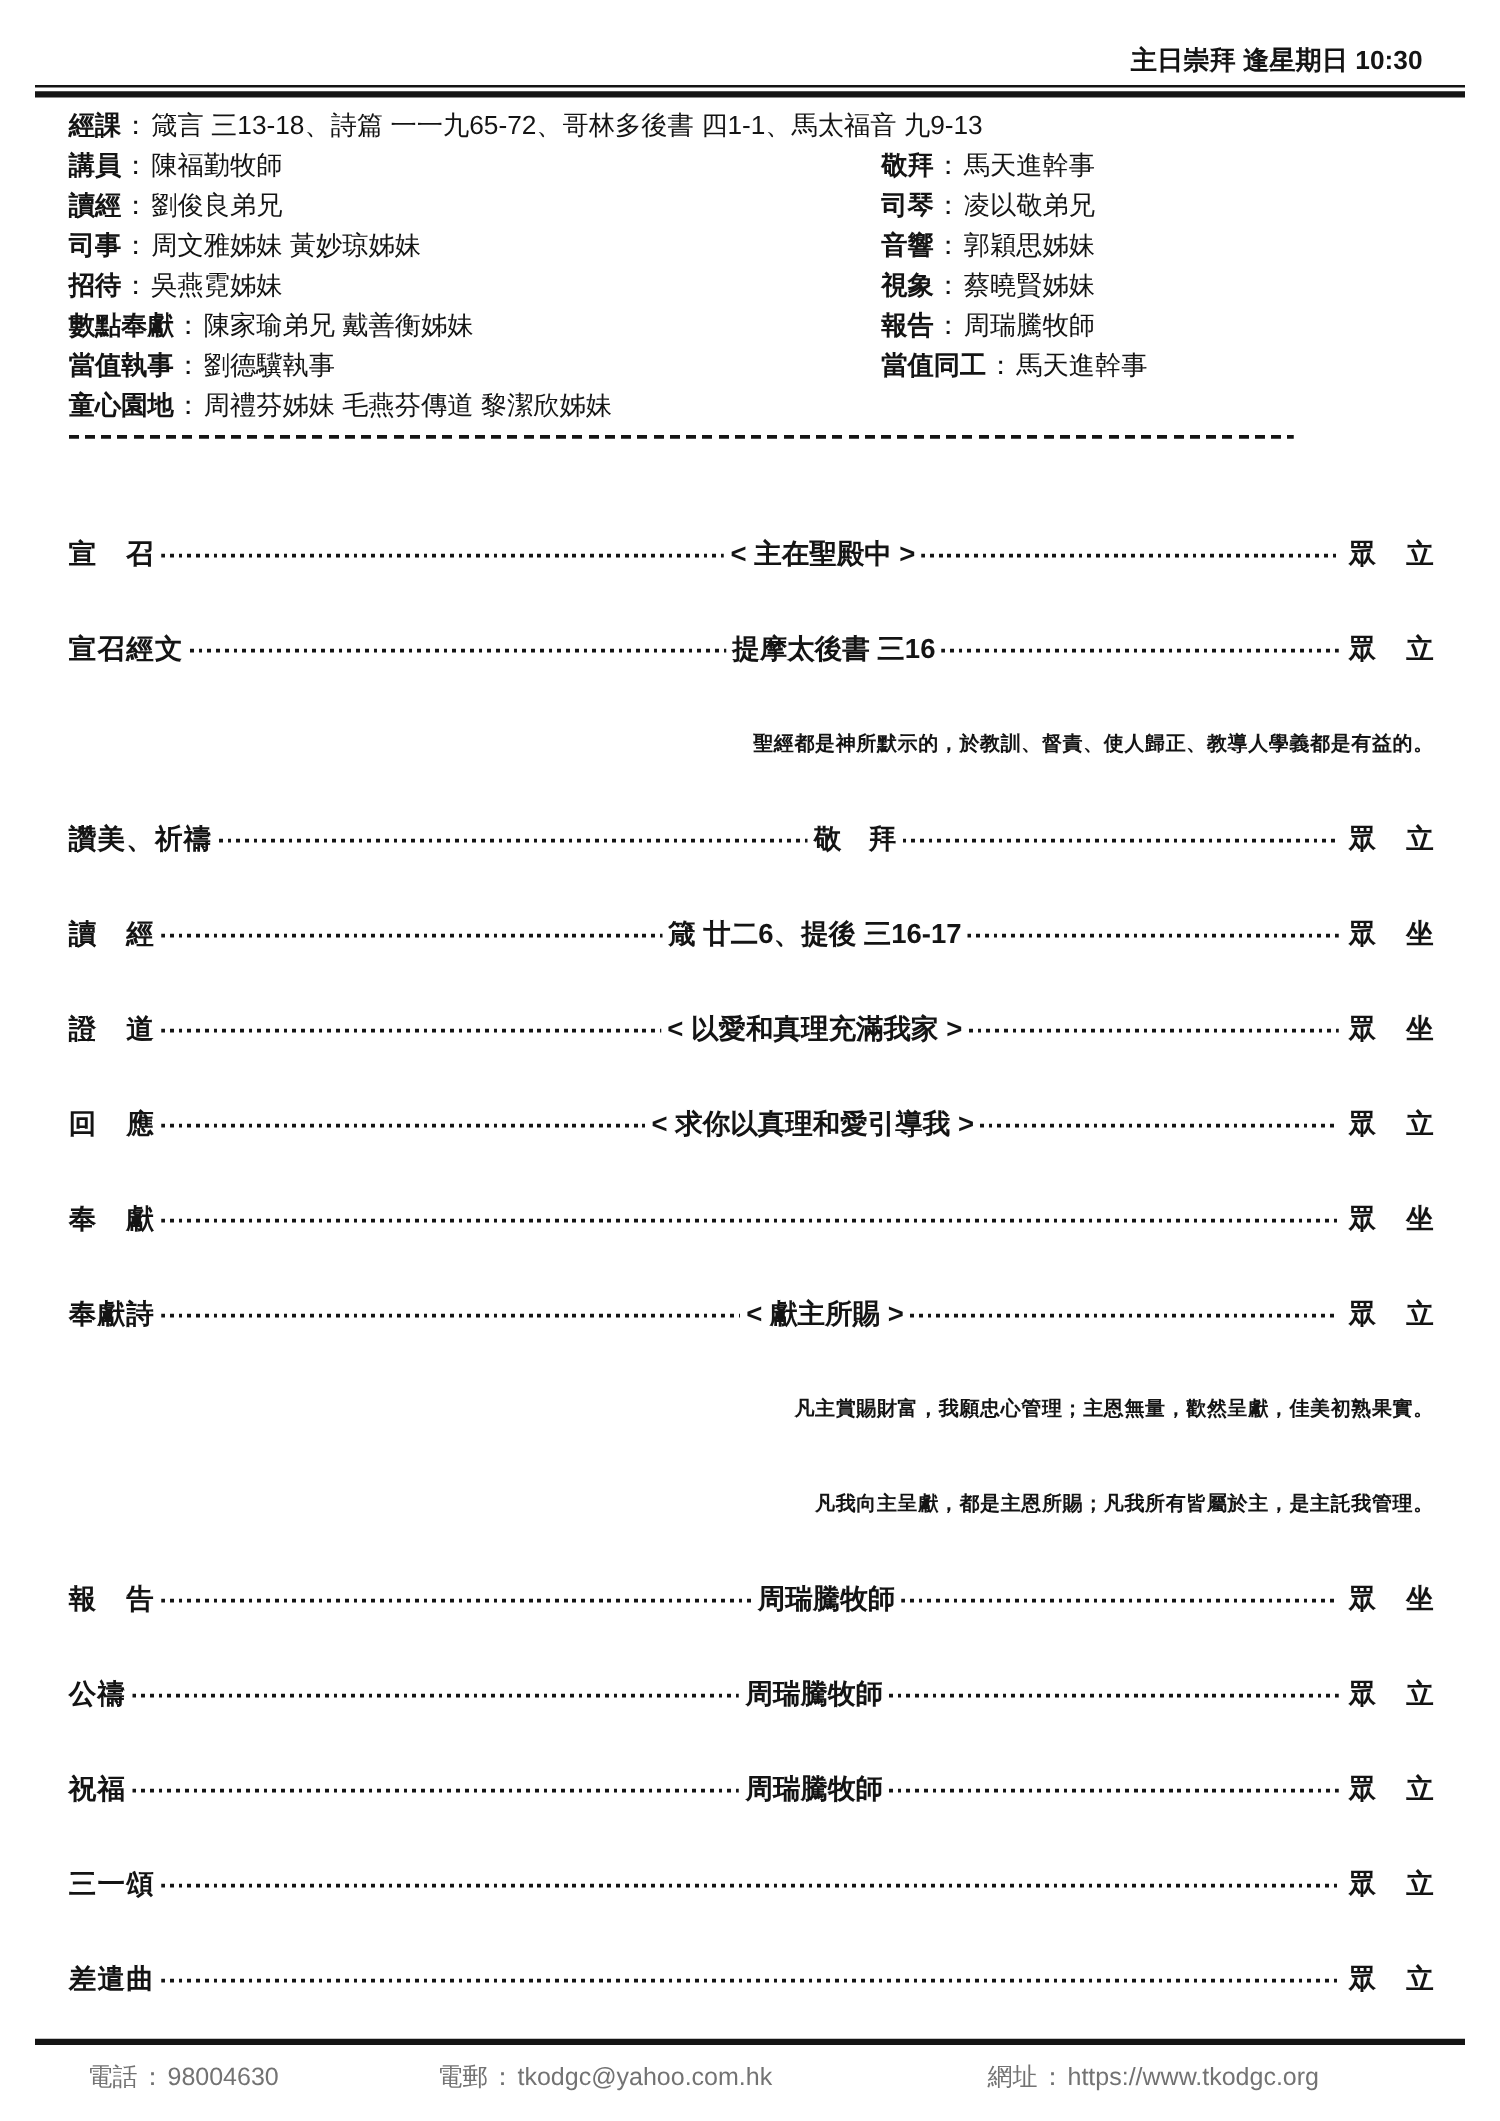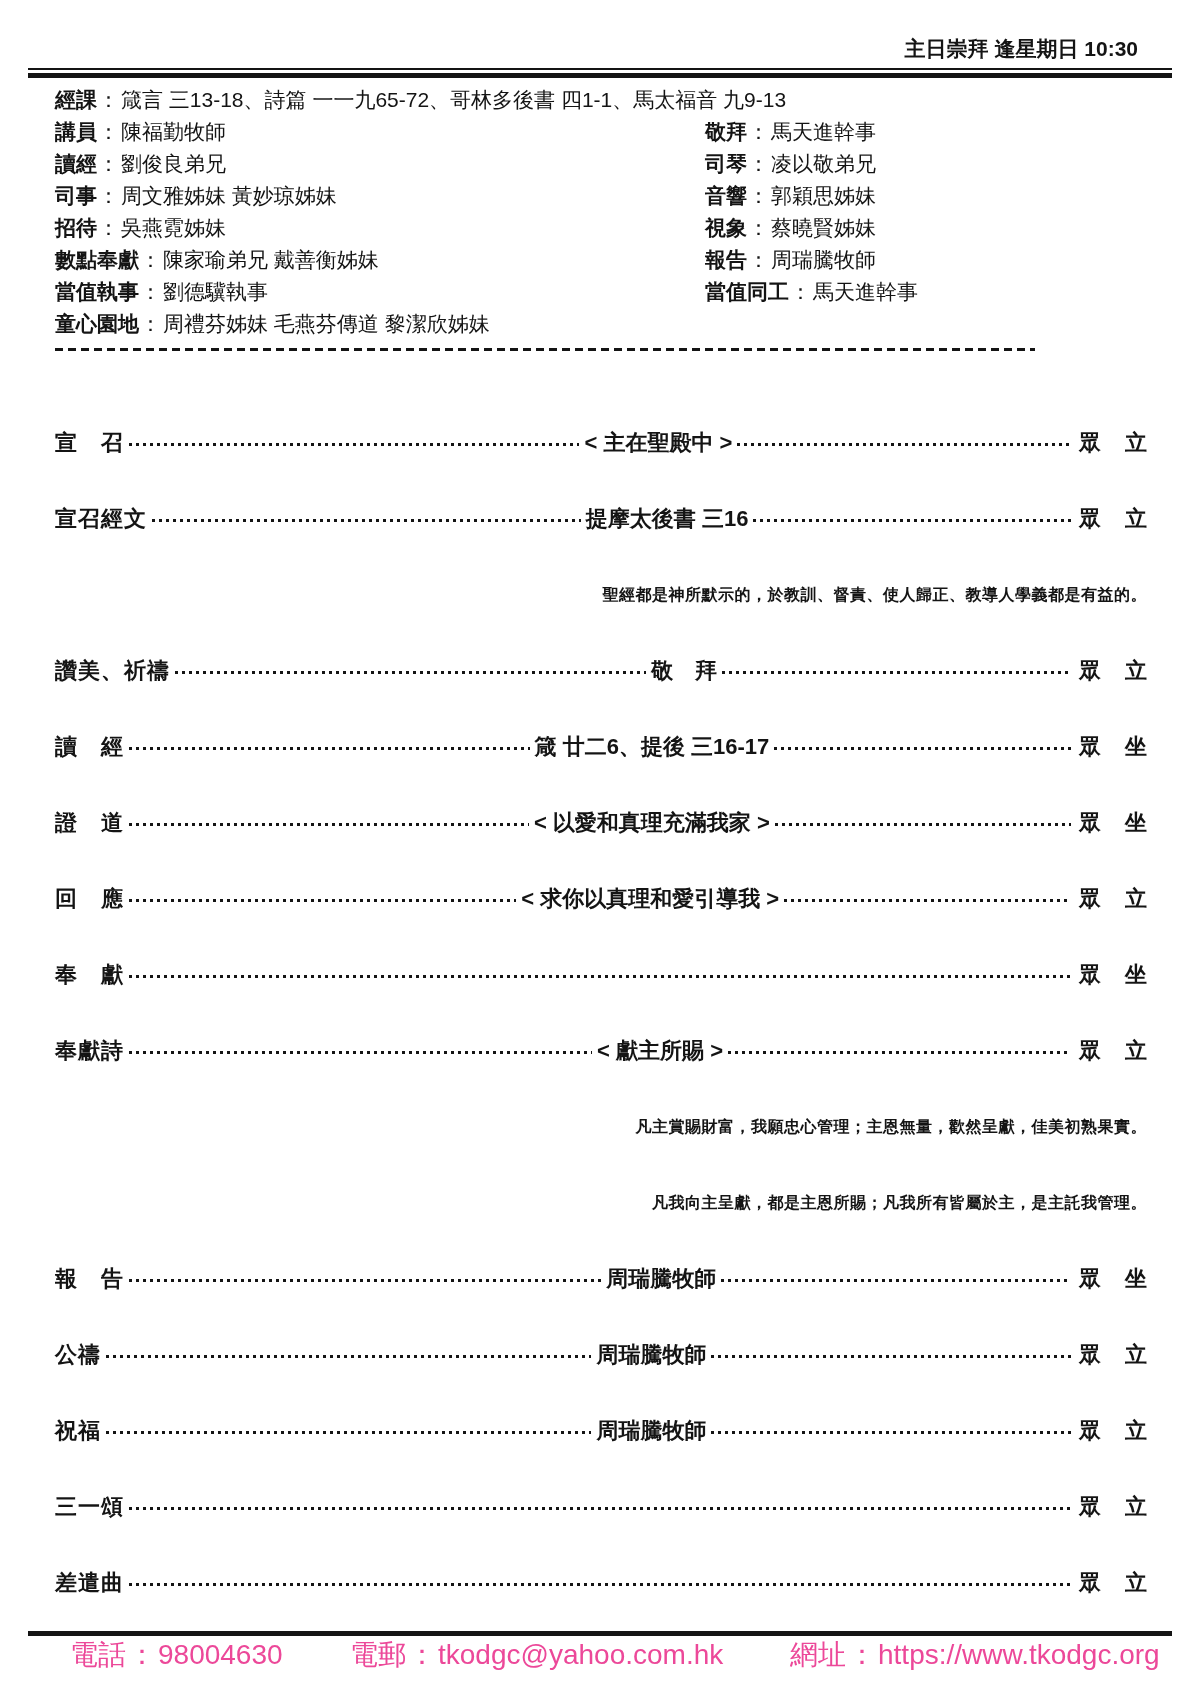--- a/index.html
+++ b/index.html
@@ -41,21 +41,21 @@
   .leader.l1{flex:1.35;}
   .leader.l2{flex:1;}
   .who{margin-left:3px;}
   .posture{margin-left:24px;}
   .quote-row{
     height:76px;display:flex;align-items:center;justify-content:flex-end;
     font-size:16px;font-weight:bold;letter-spacing:0.5px;white-space:nowrap;
   }
   
   .botrule{margin:10px 28px 0 28px;border-top:5px solid #141414;}
-  .footer{display:flex;font-size:28px;color:#ec4899;white-space:nowrap;}
+  .footer{display:flex;margin-top:12px;font-size:20px;color:#737373;white-space:nowrap;}
   .f1{padding-left:70px;width:350px;box-sizing:border-box;}
   .f2{width:440px;}
   .f3{flex:1;}
   .f-colon{padding:0 2px;}
 </style>
 </head>
 <body>
 
 <div class="header">主日崇拜 逢星期日 10:30</div>
 <div class="rule-thin"></div>

